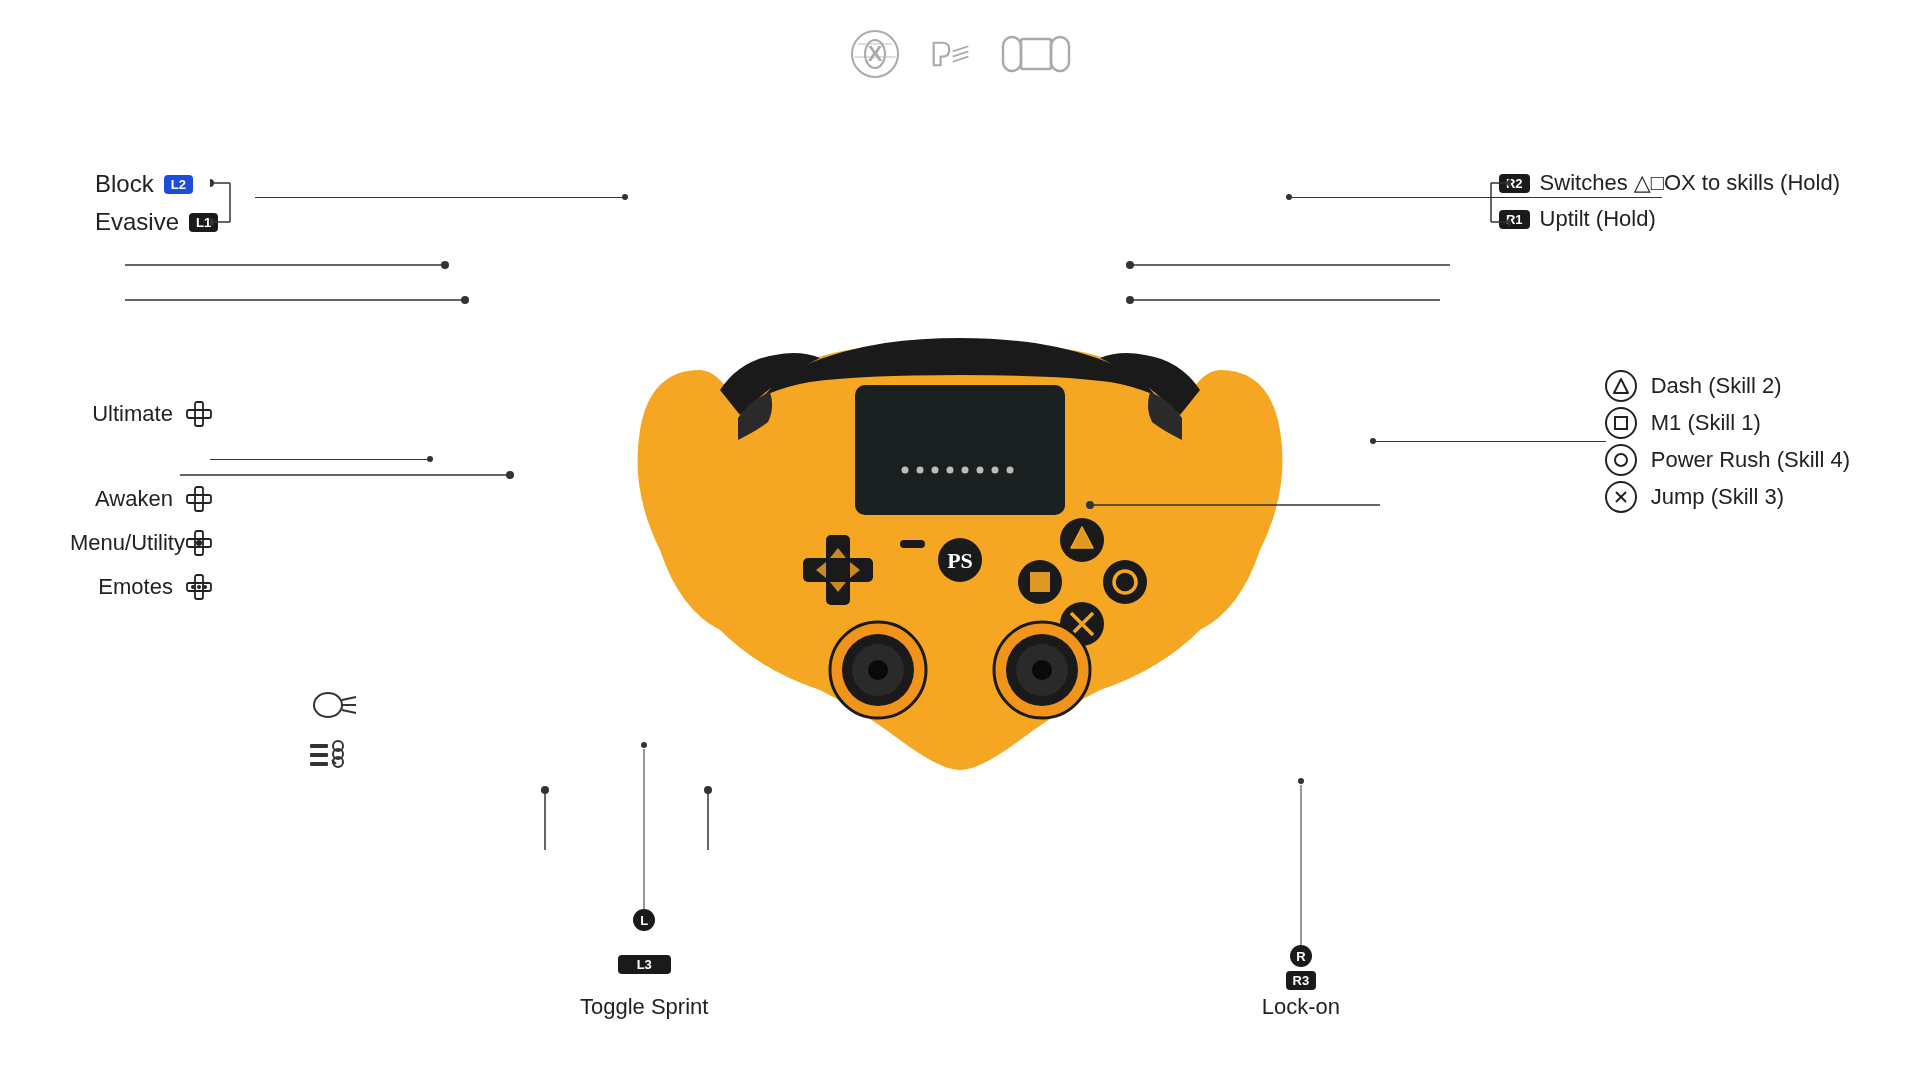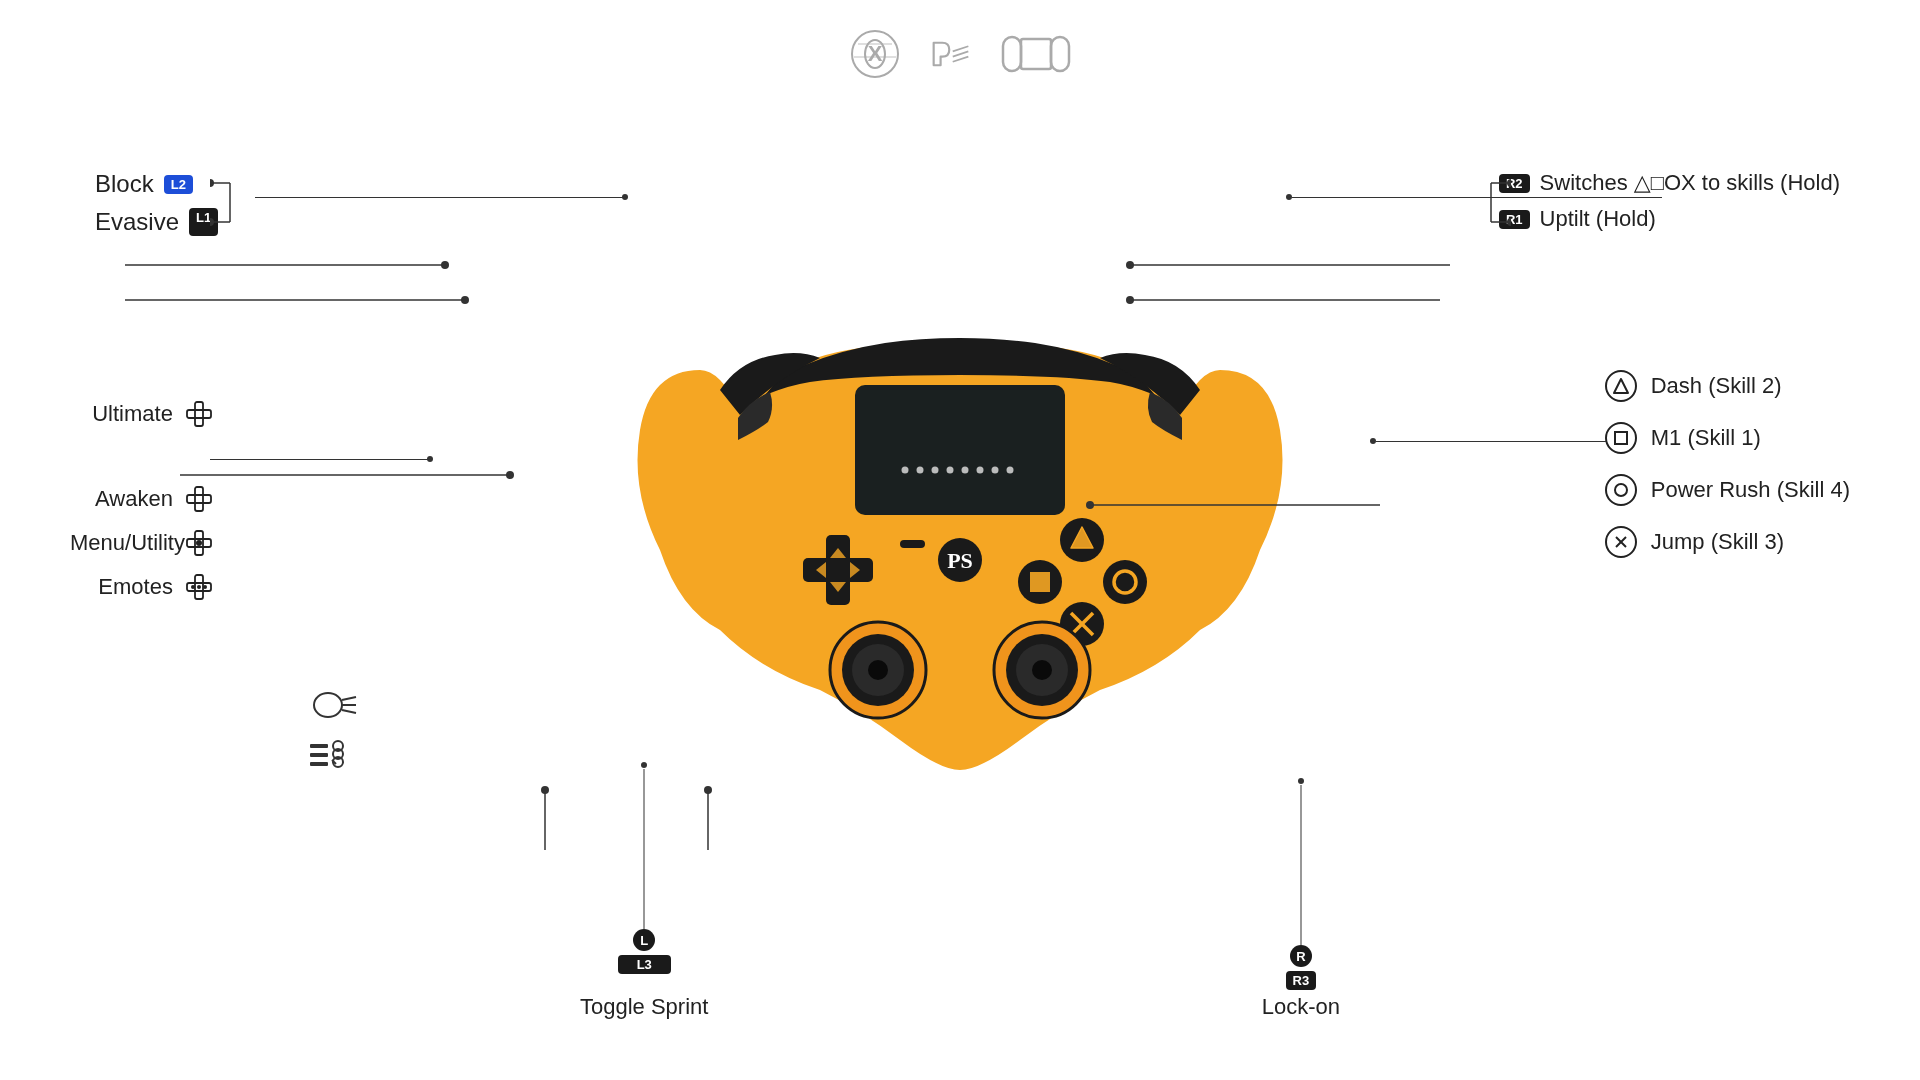--- a/index.html
+++ b/index.html
@@ -191,21 +191,21 @@
       </svg>
     </div>
 
     <div style="position:absolute; left:95px; top:60px; display:flex; flex-direction:column; gap:10px;">
 
       <div style="display:flex; align-items:center; gap:10px; ">
         <span style="font-size:24px; color:#222;">Block</span>
         <span style="background:#1d4ed8; color:#fff; font-size:13px; font-weight:bold; padding:2px 7px; border-radius:4px; display:inline-block;">L2</span>
       </div>
 
-      <div style="display:flex; gap:10px; justify-content:flex-end;">
+      <div style="display:flex; align-items:center; gap:10px; justify-content:flex-end;">
         <span style="font-size:24px; color:#222;">Evasive</span>
         <span style="background:#1a1a1a; color:#fff; font-size:13px; font-weight:bold; padding:2px 7px; border-radius:4px; display:inline-block;">L1</span>
       </div>
 
       <svg width="80" height="55" style="position:absolute; right:-72px; top:5px;">
         <line x1="0" y1="8" x2="20" y2="8" stroke="#333" stroke-width="1.5"></line>
         <line x1="20" y1="8" x2="20" y2="47" stroke="#333" stroke-width="1.5"></line>
         <line x1="20" y1="47" x2="0" y2="47" stroke="#333" stroke-width="1.5"></line>
         <circle cx="0" cy="8" r="4" fill="#333"></circle>
         <circle cx="0" cy="47" r="4" fill="#333"></circle>
@@ -298,21 +298,21 @@
         <rect x="0" y="4" width="18" height="4" rx="1" fill="#333"></rect>
         <rect x="0" y="13" width="18" height="4" rx="1" fill="#333"></rect>
         <rect x="0" y="22" width="18" height="4" rx="1" fill="#333"></rect>
         <circle cx="28" cy="6" r="5" fill="none" stroke="#333" stroke-width="2"></circle>
         <line x1="22" y1="20" x2="26" y2="24" stroke="#333" stroke-width="2"></line>
         <circle cx="28" cy="14" r="5" fill="none" stroke="#333" stroke-width="2"></circle>
         <circle cx="28" cy="22" r="5" fill="none" stroke="#333" stroke-width="2"></circle>
       </svg>
     </div>
 
-    <div style="position:absolute; right:70px; top:260px; display:flex; flex-direction:column; gap:20px;">
+    <div style="position:absolute; right:70px; top:260px; display:flex; flex-direction:column; gap:5px;">
 
       <div style="display:flex; align-items:center; gap:14px;">
         <div style="width:32px; height:32px; border:2.5px solid #222; border-radius:50%; display:flex; align-items:center; justify-content:center; flex-shrink:0;">
           <svg width="18" height="18" viewBox="0 0 18 18">
               <polygon points="9,2 2,16 16,16" fill="none" stroke="#222" stroke-width="2" stroke-linejoin="round"></polygon>
             </svg>
         </div>
         <span style="font-size:22px; color:#222;">Dash (Skill 2)</span>
       </div>
 
@@ -347,21 +347,21 @@
       <div style="position:absolute; left:-235px; top:68px; display:flex; align-items:center;">
         <div style="width:6px; height:6px; border-radius:50%; background:#333;"></div>
         <div style="width:230px; height:1px; background:#333;"></div>
       </div>
     </div>
 
     <div style="position:absolute; bottom:60px; left:580px; display:flex; flex-direction:column; align-items:center; gap:4px;">
 
       <div style="background:#1a1a1a; color:#fff; font-size:13px; font-weight:bold; border-radius:50%; width:22px; height:22px; display:flex; align-items:center; justify-content:center;">L</div>
 
-      <div style="background:#1a1a1a; color:#fff; font-size:13px; font-weight:bold; padding:2px 19px; border-radius:4px;">L3</div>
+      <div style="background:#1a1a1a; color:#fff; font-size:13px; font-weight:bold; padding:2px 19px; border-radius:4px;margin-top:20px;">L3</div>
 
       <span style="font-size:22px; color:#222; margin-top:16px;">Toggle Sprint</span>
 
       <div style="position:absolute; top:-160px; left:50%; transform:translateX(-50%); width:1px; height:160px; background:#333;"></div>
       <div style="position:absolute; top:-164px; left:50%; transform:translateX(-50%) translateY(-3px); width:6px; height:6px; border-radius:50%; background:#333;"></div>
     </div>
 
     <div style="position:absolute; bottom:60px; right:580px; display:flex; flex-direction:column; align-items:center; gap:4px;">
 
       <div style="background:#1a1a1a; color:#fff; font-size:13px; font-weight:bold; border-radius:50%; width:22px; height:22px; display:flex; align-items:center; justify-content:center;">R</div>

